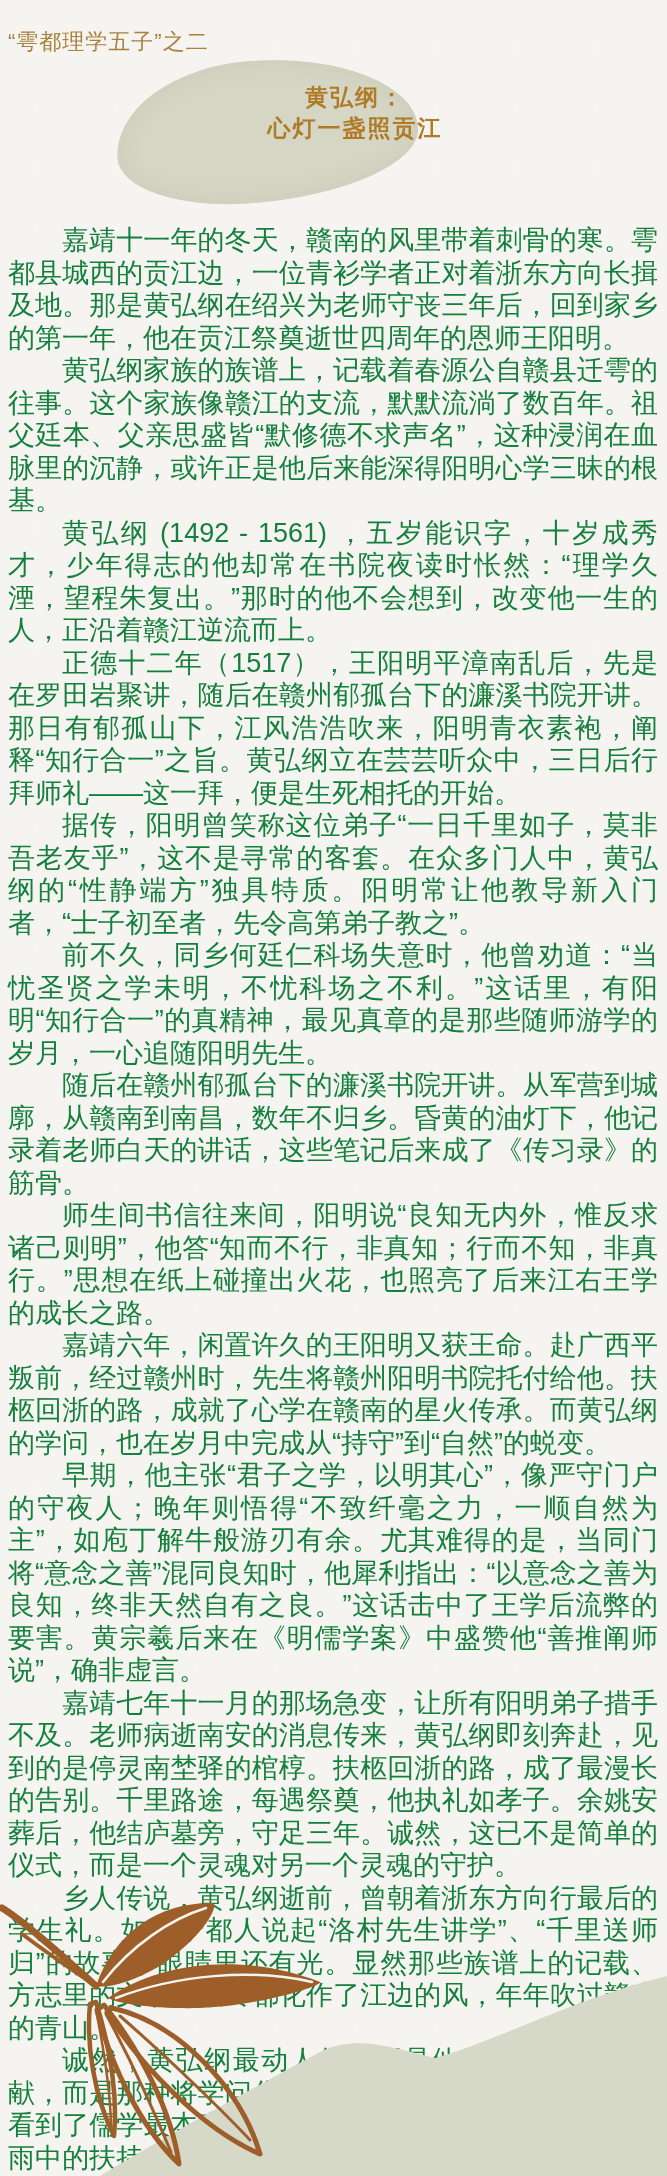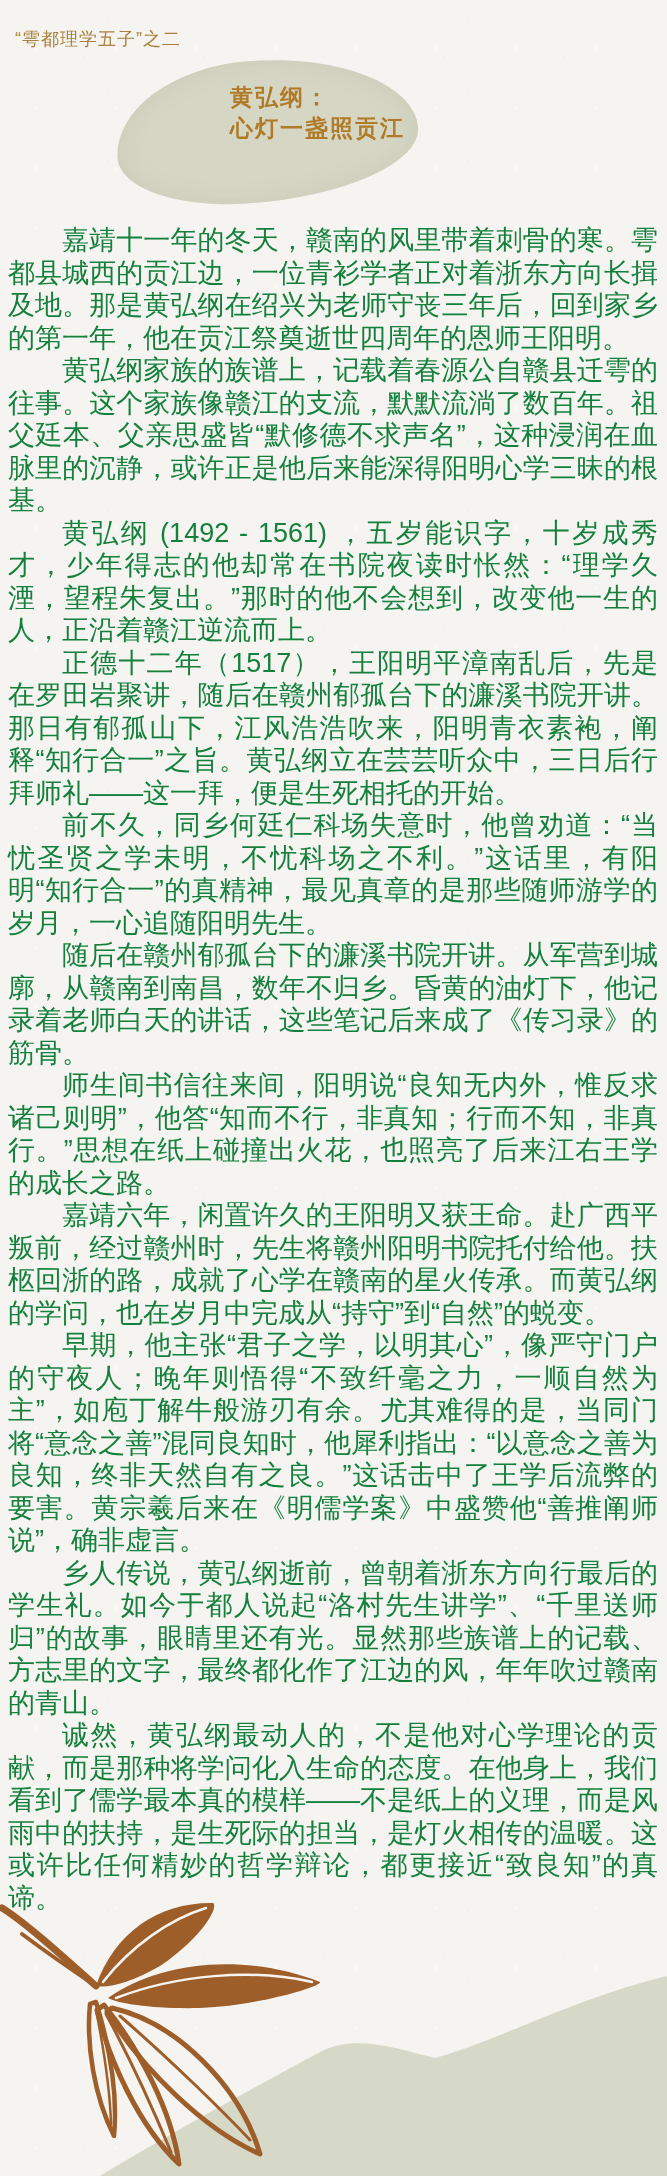--- a/index.html
+++ b/index.html
@@ -11,42 +11,43 @@
     background-color: #f5f4f0;
     background-image:
       radial-gradient(circle at 20% 30%, rgba(0,0,0,0.012) 1px, transparent 2px),
       radial-gradient(circle at 70% 60%, rgba(0,0,0,0.010) 1px, transparent 2px),
       radial-gradient(circle at 45% 80%, rgba(255,255,255,0.5) 1px, transparent 2px);
     background-size: 90px 70px, 120px 95px, 80px 60px;
     font-family: "Liberation Sans", "DejaVu Sans", sans-serif;
   }
   .series-label {
     position: absolute;
-    left: 15px;
+    left: 8px;
     top: 27px;
-    font-size: 18px;
+    font-size: 22px;
     letter-spacing: 1px;
     color: #a9813c;
   }
   .title-blob {
     position: absolute;
     left: 116px;
     top: 60px;
     width: 302px;
     height: 142px;
     background: #d5d6c4;
     border-radius: 46% 54% 58% 42% / 62% 55% 45% 38%;
     transform: rotate(-4deg);
     box-shadow: inset 0 0 24px rgba(120,125,100,0.12);
   }
   .title-block {
     position: absolute;
     left: 230px;
     top: 82px;
     width: 250px;
+    text-align: center;
     color: #b07b28;
     font-weight: bold;
     font-size: 23px;
     line-height: 31px;
     letter-spacing: 2px;
   }
   .article {
     position: absolute;
     left: 8px;
     top: 224px;
@@ -78,25 +79,27 @@
 <div class="title-block">
   <div>黄弘纲：</div>
   <div>心灯一盏照贡江</div>
 </div>
 
 <div class="article">
     <p>嘉靖十一年的冬天，赣南的风里带着刺骨的寒。雩都县城西的贡江边，一位青衫学者正对着浙东方向长揖及地。那是黄弘纲在绍兴为老师守丧三年后，回到家乡的第一年，他在贡江祭奠逝世四周年的恩师王阳明。</p>
     <p>黄弘纲家族的族谱上，记载着春源公自赣县迁雩的往事。这个家族像赣江的支流，默默流淌了数百年。祖父廷本、父亲思盛皆“默修德不求声名”，这种浸润在血脉里的沉静，或许正是他后来能深得阳明心学三昧的根基。</p>
     <p>黄弘纲 (1492 - 1561) ，五岁能识字，十岁成秀才，少年得志的他却常在书院夜读时怅然：“理学久湮，望程朱复出。”那时的他不会想到，改变他一生的人，正沿着赣江逆流而上。</p>
     <p>正德十二年（1517），王阳明平漳南乱后，先是在罗田岩聚讲，随后在赣州郁孤台下的濂溪书院开讲。那日有郁孤山下，江风浩浩吹来，阳明青衣素袍，阐释“知行合一”之旨。黄弘纲立在芸芸听众中，三日后行拜师礼——这一拜，便是生死相托的开始。</p>
+    <p>据传，阳明曾笑称这位弟子“一日千里如子，莫非吾老友乎”，这不是寻常的客套。在众多门人中，黄弘纲的“性静端方”独具特质。阳明常让他教导新入门者，“士子初至者，先令高第弟子教之”。</p>
     <p>前不久，同乡何廷仁科场失意时，他曾劝道：“当忧圣贤之学未明，不忧科场之不利。”这话里，有阳明“知行合一”的真精神，最见真章的是那些随师游学的岁月，一心追随阳明先生。</p>
     <p>随后在赣州郁孤台下的濂溪书院开讲。从军营到城廓，从赣南到南昌，数年不归乡。昏黄的油灯下，他记录着老师白天的讲话，这些笔记后来成了《传习录》的筋骨。</p>
     <p>师生间书信往来间，阳明说“良知无内外，惟反求诸己则明”，他答“知而不行，非真知；行而不知，非真行。”思想在纸上碰撞出火花，也照亮了后来江右王学的成长之路。</p>
     <p>嘉靖六年，闲置许久的王阳明又获王命。赴广西平叛前，经过赣州时，先生将赣州阳明书院托付给他。扶柩回浙的路，成就了心学在赣南的星火传承。而黄弘纲的学问，也在岁月中完成从“持守”到“自然”的蜕变。</p>
     <p>早期，他主张“君子之学，以明其心”，像严守门户的守夜人；晚年则悟得“不致纤毫之力，一顺自然为主”，如庖丁解牛般游刃有余。尤其难得的是，当同门将“意念之善”混同良知时，他犀利指出：“以意念之善为良知，终非天然自有之良。”这话击中了王学后流弊的要害。黄宗羲后来在《明儒学案》中盛赞他“善推阐师说”，确非虚言。</p>
+    <p>嘉靖七年十一月的那场急变，让所有阳明弟子措手不及。老师病逝南安的消息传来，黄弘纲即刻奔赴，见到的是停灵南埜驿的棺椁。扶柩回浙的路，成了最漫长的告别。千里路途，每遇祭奠，他执礼如孝子。余姚安葬后，他结庐墓旁，守足三年。诚然，这已不是简单的仪式，而是一个灵魂对另一个灵魂的守护。</p>
     <p>乡人传说，黄弘纲逝前，曾朝着浙东方向行最后的学生礼。如今于都人说起“洛村先生讲学”、“千里送师归”的故事，眼睛里还有光。显然那些族谱上的记载、方志里的文字，最终都化作了江边的风，年年吹过赣南的青山。</p>
     <p>诚然，黄弘纲最动人的，不是他对心学理论的贡献，而是那种将学问化入生命的态度。在他身上，我们看到了儒学最本真的模样——不是纸上的义理，而是风雨中的扶持，是生死际的担当，是灯火相传的温暖。这或许比任何精妙的哲学辩论，都更接近“致良知”的真谛。</p>
   </div>
 
 <svg class="bottom-decor" viewBox="0 0 667 286">
 
   <path d="M 100 286
            C 180 238, 250 200, 320 162
            C 355 144, 395 158, 435 168
            C 500 150, 575 108, 667 86

